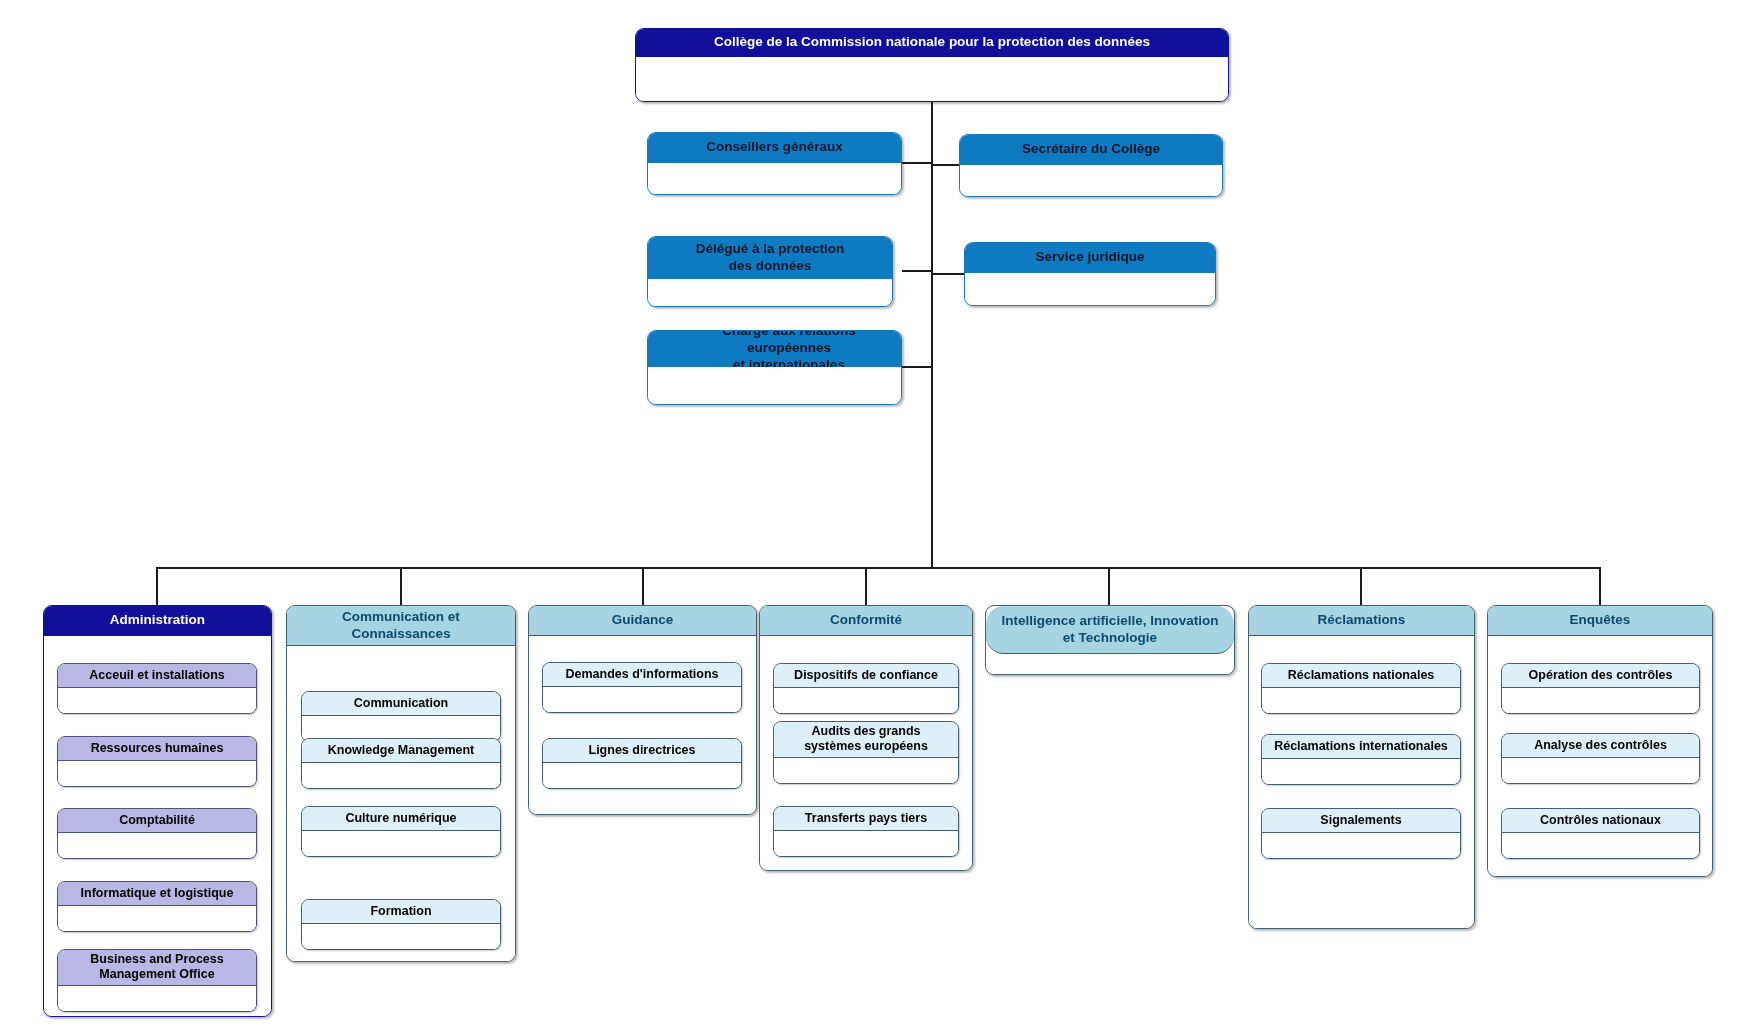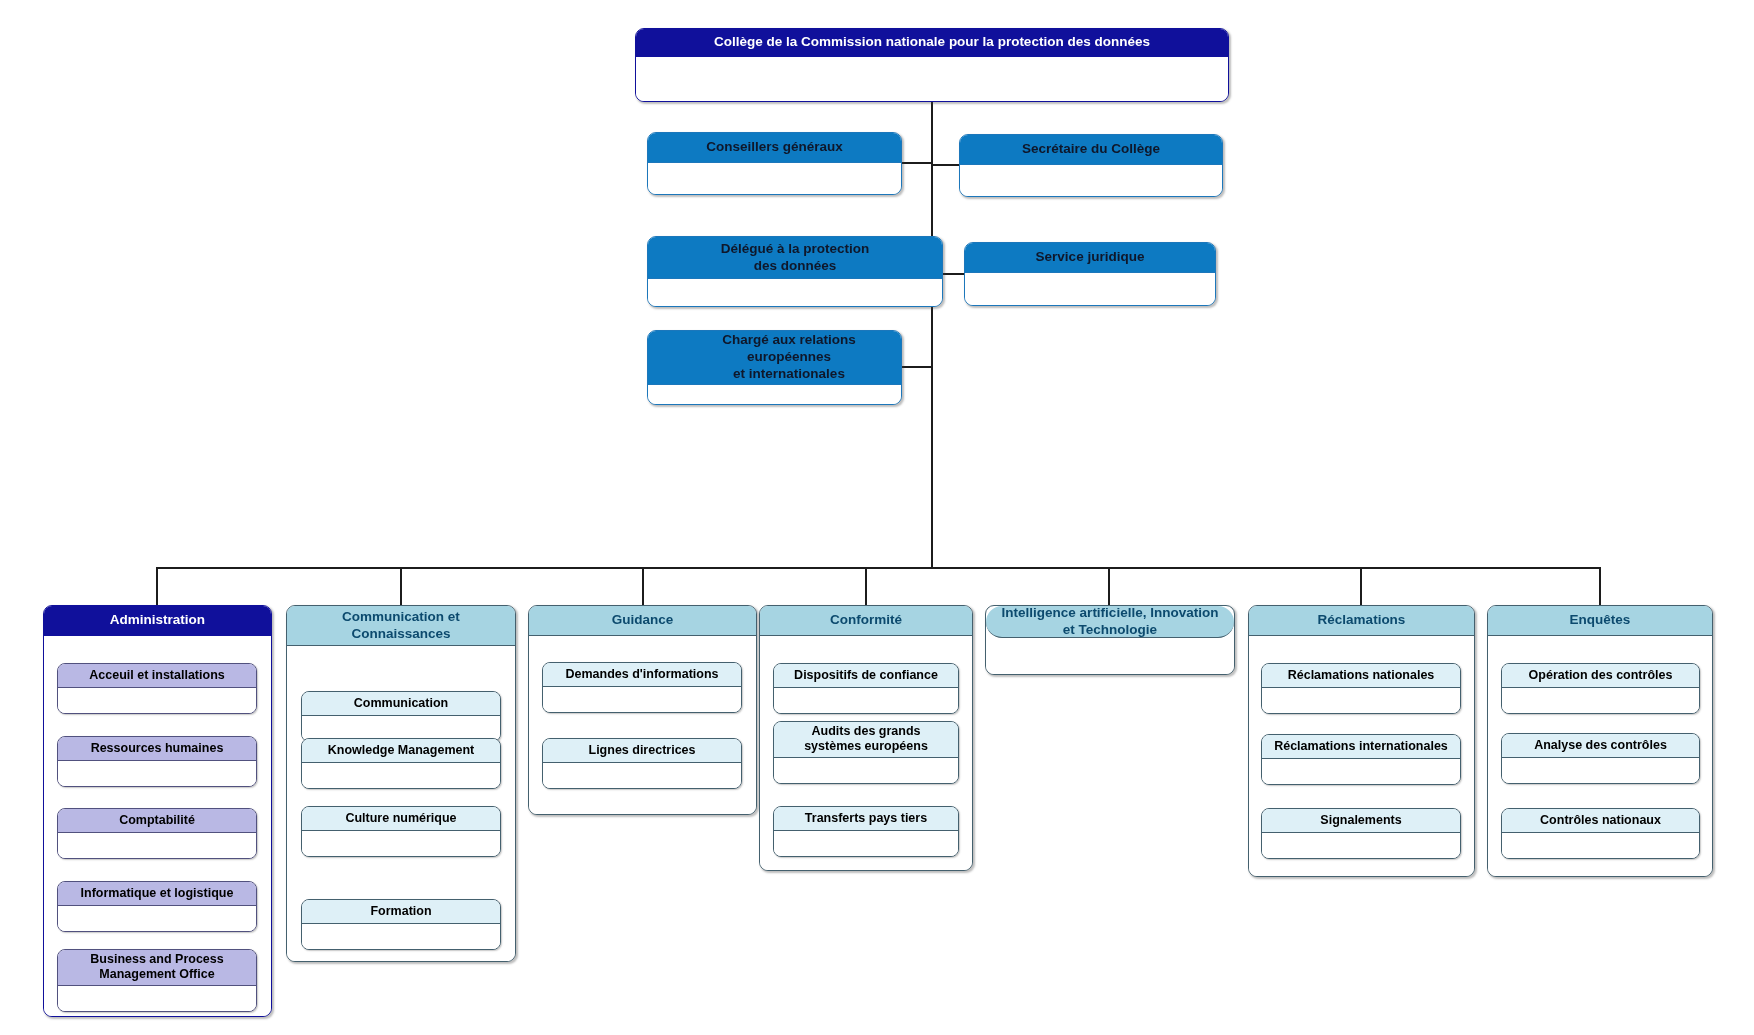--- a/index.html
+++ b/index.html
@@ -68,32 +68,32 @@
 
   <div class="node c-blue" style="left:647px;top:132px;width:255px;height:63px;">
     <div class="hd" style="height:30px;">Conseillers généraux</div>
     <div class="bd"></div>
   </div>
   <div class="node c-blue" style="left:959px;top:134px;width:264px;height:63px;">
     <div class="hd" style="height:30px;">Secrétaire du Collège</div>
     <div class="bd"></div>
   </div>
 
-  <div class="node c-blue" style="left:647px;top:236px;width:296px;height:71px;">
+  <div class="node c-blue" style="left:647px;top:236px;width:246px;height:71px;">
     <div class="hd" style="height:42px;">Délégué à la protection
 des données</div>
     <div class="bd"></div>
   </div>
   <div class="node c-blue" style="left:964px;top:242px;width:252px;height:64px;">
     <div class="hd" style="height:30px;">Service juridique</div>
     <div class="bd"></div>
   </div>
 
   <div class="node c-blue" style="left:647px;top:330px;width:255px;height:75px;">
-    <div class="hd" style="height:54px;padding-left:35px;">Chargé aux relations européennes
+    <div class="hd" style="height:36px;padding-left:35px;">Chargé aux relations européennes
 et internationales</div>
     <div class="bd"></div>
   </div>
 
   <div class="node c-navy" style="left:43px;top:605px;width:229px;height:412px;">
     <div class="hd" style="height:30px;">Administration</div>
     <div class="bd"></div>
     <div class="sub lav" style="left:13px;top:57px;width:200px;">
       <div class="hd">Acceuil et installations</div>
       <div class="bd"></div>
@@ -164,26 +164,26 @@
 systèmes européens</div>
       <div class="bd"></div>
     </div>
     <div class="sub" style="left:13px;top:200px;width:186px;">
       <div class="hd">Transferts pays tiers</div>
       <div class="bd"></div>
     </div>
   </div>
 
   <div class="node c-teal" style="left:985px;top:605px;width:250px;height:70px;">
-    <div class="hd" style="height:32px;border-radius:18px;">Intelligence artificielle, Innovation
+    <div class="hd" style="height:48px;border-radius:18px;">Intelligence artificielle, Innovation
 et Technologie</div>
     <div class="bd"></div>
   </div>
 
-  <div class="node c-teal" style="left:1248px;top:605px;width:227px;height:272px;">
+  <div class="node c-teal" style="left:1248px;top:605px;width:227px;height:324px;">
     <div class="hd" style="height:30px;">Réclamations</div>
     <div class="bd"></div>
     <div class="sub" style="left:12px;top:57px;width:200px;">
       <div class="hd">Réclamations nationales</div>
       <div class="bd"></div>
     </div>
     <div class="sub" style="left:12px;top:128px;width:200px;">
       <div class="hd">Réclamations internationales</div>
       <div class="bd"></div>
     </div>

